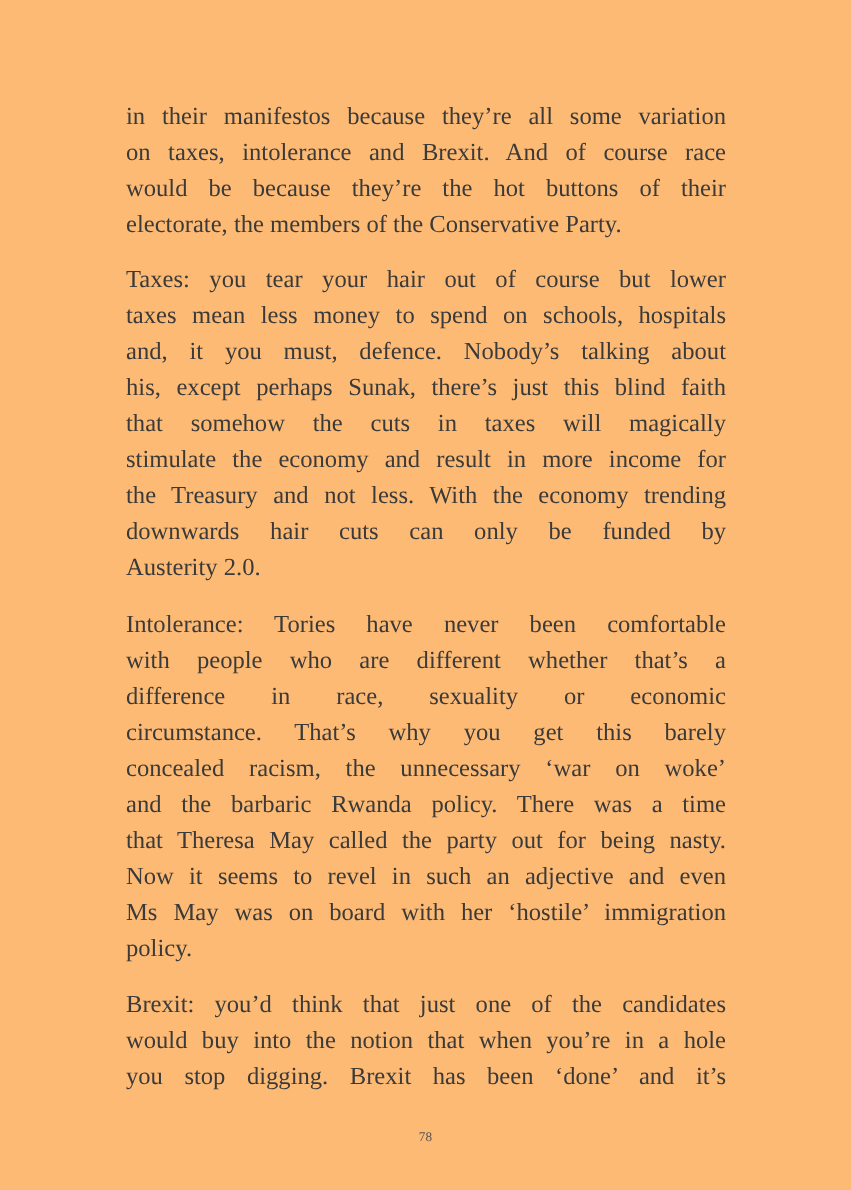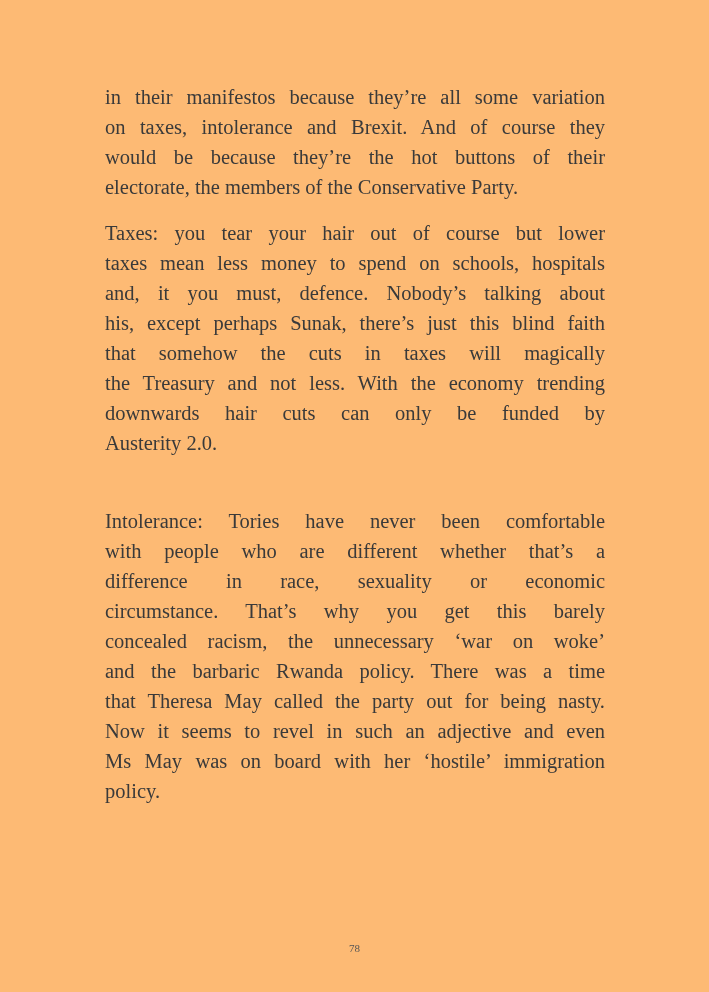--- a/index.html
+++ b/index.html
@@ -57,44 +57,50 @@
       color: #555555;
     }
   </style>
 </head>
 <body>
 
 <div class="page">
 
   <div class="text-block para1">
     <span class="line">in their manifestos because they’re all some variation</span>
-    <span class="line">on taxes, intolerance and Brexit. And of course they</span>
+    <span class="line">on taxes, intolerance and Brexit. And of course race</span>
     <span class="line">would be because they’re the hot buttons of their</span>
     <span class="line last">electorate, the members of the Conservative Party.</span>
   </div>
 
   <div class="text-block para2">
     <span class="line"><span class="bold">Taxes:</span><span> you tear your hair out of course but lower</span></span>
     <span class="line">taxes mean less money to spend on schools, hospitals</span>
     <span class="line">and, it you must, defence. Nobody’s talking about</span>
     <span class="line">his, except perhaps Sunak, there’s just this blind faith</span>
     <span class="line">that somehow the cuts in taxes will magically</span>
+    <span class="line">stimulate the economy and result in more income for</span>
     <span class="line">the Treasury and not less. With the economy trending</span>
     <span class="line">downwards hair cuts can only be funded by</span>
     <span class="line last">Austerity 2.0.</span>
   </div>
 
   <div class="text-block para3">
     <span class="line"><span class="bold">Intolerance:</span><span> Tories have never been comfortable</span></span>
     <span class="line">with people who are different whether that’s a</span>
     <span class="line">difference in race, sexuality or economic</span>
     <span class="line">circumstance. That’s why you get this barely</span>
     <span class="line">concealed racism, the unnecessary ‘war on woke’</span>
     <span class="line">and the barbaric Rwanda policy. There was a time</span>
     <span class="line">that Theresa May called the party out for being nasty.</span>
     <span class="line">Now it seems to revel in such an adjective and even</span>
     <span class="line">Ms May was on board with her ‘hostile’ immigration</span>
     <span class="line last">policy.</span>
   </div>
 
+  <div class="text-block para4">
+    <span class="line"><span class="bold">Brexit:</span><span> you’d think that just one of the candidates</span></span>
+    <span class="line">would buy into the notion that when you’re in a hole</span>
+    <span class="line">you stop digging. Brexit has been ‘done’ and it’s</span>
+  </div>
 
   <div class="page-number">78</div>
 </div>
 
 </body></html>

